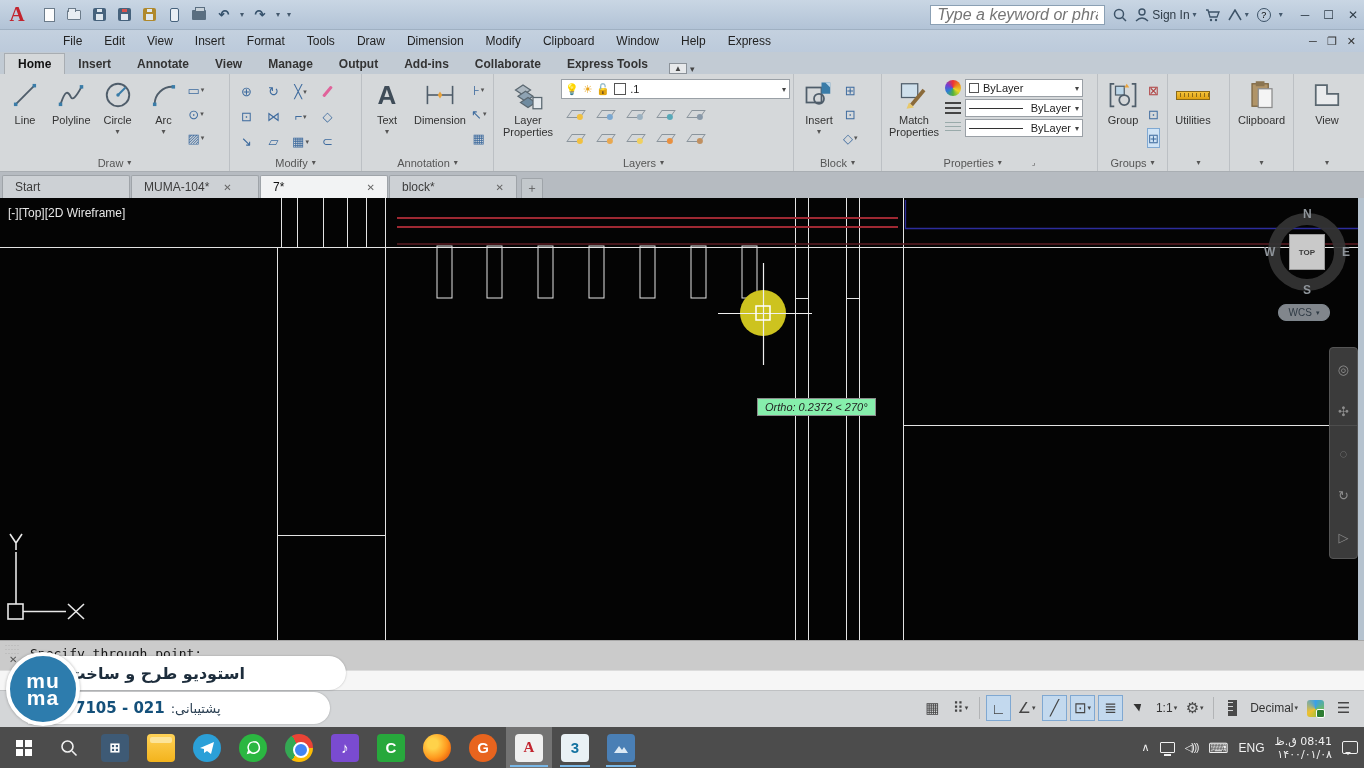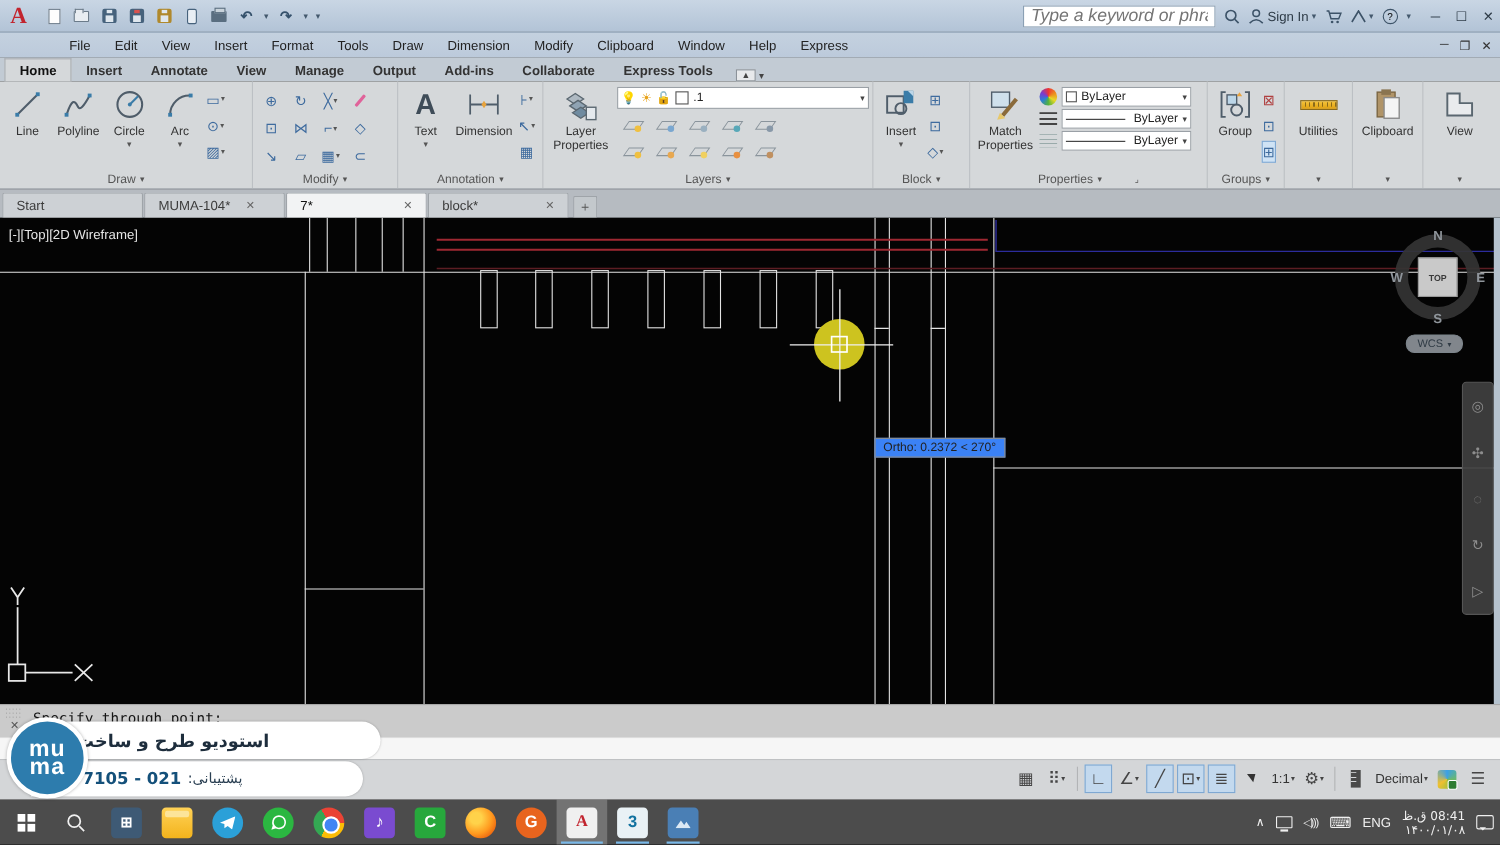--- a/index.html
+++ b/index.html
@@ -81,21 +81,21 @@
   .filetabs { height:26px; background:#b6bbc1; display:flex; align-items:flex-end; padding-left:2px; gap:1px; }
   .ftab { height:23px; display:flex; align-items:center; gap:14px; padding:0 12px; background:#cdd1d5; border:1px solid #9fa4a9; border-bottom:none; font-size:12px; color:#3c3c3c; border-radius:2px 2px 0 0; }
   .ftab.active { background:#f2f3f4; color:#111; }
   .ftab .x { font-size:10px; color:#666; }
   .plus { width:22px; height:20px; background:#c3c8cc; border:1px solid #9fa4a9; border-bottom:none; display:flex; align-items:center; justify-content:center; font-size:12px; color:#555; margin-left:3px; border-radius:2px 2px 0 0; }
 
   
   .viewport { height:442px; background:#040404; position:relative; }
   .vp-label { position:absolute; left:8px; top:8px; color:#e6e6e6; font-size:12px; }
   .geo { position:absolute; left:0; top:0; }
-  .tooltip { position:absolute; left:795px; top:200px; background:#3b82f6; border:1px solid #8c8c8c; color:#222; font-size:11px; padding:2px 7px; }
+  .tooltip { position:absolute; left:757px; top:200px; background:#86efac; border:1px solid #8c8c8c; color:#222; font-size:11px; padding:2px 7px;font-style:italic; }
   .vcube { position:absolute; left:1263px; top:10px; width:88px; height:88px; }
   .vring { position:absolute; left:5px; top:5px; width:78px; height:78px; border:12px solid rgba(52,52,52,.92); border-radius:50%; }
   .vdir { position:absolute; color:#8f959b; font-weight:bold; font-size:12px; }
   .vtop { position:absolute; left:26px; top:26px; width:36px; height:36px; background:#c9c9c9; border:1px solid #9a9a9a; display:flex; align-items:center; justify-content:center; font-size:8px; color:#3a3a3a; font-weight:bold; }
   .wcs { position:absolute; left:1278px; top:106px; width:52px; height:17px; background:rgba(152,158,164,.85); border:1px solid #7d858c; border-radius:8px; display:flex; align-items:center; justify-content:center; gap:4px; font-size:10px; color:#2f3a44; }
   .wcs .car { font-size:7px; }
   .navbar { position:absolute; left:1329px; top:149px; width:29px; height:212px; background:rgba(64,64,64,.92); border:1px solid #555; border-radius:4px; display:flex; flex-direction:column; align-items:center; justify-content:space-around; color:#8d8d8d; font-size:13px; }
   .vscroll { position:absolute; left:1358px; top:0; width:6px; height:442px; background:#b6c3cf; }
 
   
@@ -541,21 +541,21 @@
         <span class="sgi hl">⊞</span>
       </div>
     </div>
     <div class="pfoot">
         <span>Groups</span>
         <span class="fcaret">▾</span>
       </div>
   </div>
 
   <div class="panel" style="width:62px;">
-    <div class="pbody" style="justify-content:center;">
+    <div class="pbody" style="justify-content:flex-start;">
       <div class="bb">
         <div class="bb-ic">
             <span class="ruler-big"></span>
           </div>
         <div class="bb-lb">Utilities</div>
       </div>
     </div>
     <div class="pfoot">
         <span class="fcaret">▾</span>
       </div>

